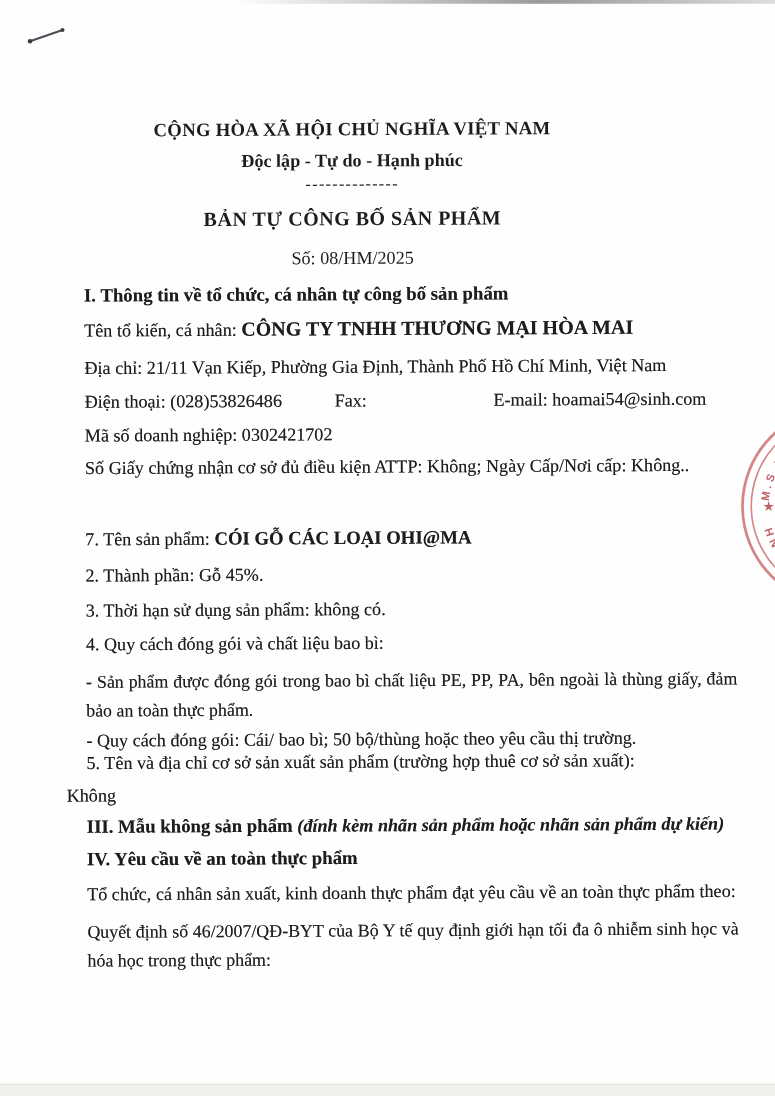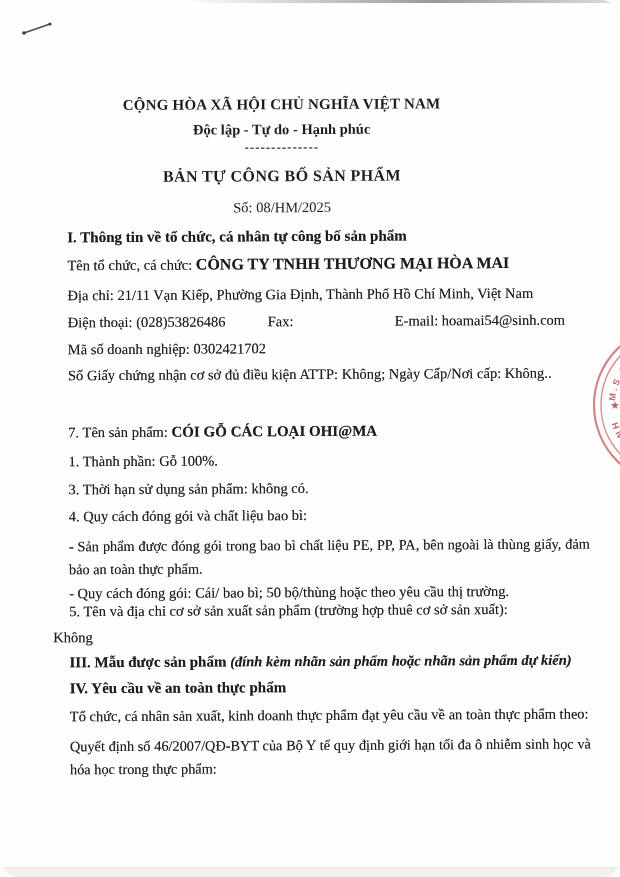--- a/index.html
+++ b/index.html
@@ -5,21 +5,21 @@
   html,body{margin:0;padding:0;}
   body{
     width:620px;height:877px;
     background:#fdfdfc;
     font-family:"Liberation Serif","DejaVu Serif",serif;
     color:#1d1d20;
     overflow:hidden;
     position:relative;
   }
   .page{
-    position:absolute;inset:0;overflow:hidden;background:#fefefe;border-radius:19px;
+    position:absolute;inset:0;overflow:hidden;background:#fefefe;
   }
   .scan-top-edge{
     position:absolute;top:0;left:0;right:0;height:3px;
     background:linear-gradient(to right,rgba(140,140,140,0) 30%,rgba(110,110,112,0.7) 70%,rgba(160,160,160,0.35) 100%);
   }
   .scan-bottom-edge{
     position:absolute;bottom:0;left:0;right:0;height:9px;
     background:#f1f0ed;border-top:1px solid #e7e6e2;
   }
   .sheet{
@@ -59,56 +59,56 @@
 
     <div class="center-col h-national" style="top:96px">CỘNG HÒA XÃ HỘI CHỦ NGHĨA VIỆT NAM</div>
     <div class="center-col h-motto" style="top:121px">Độc lập - Tự do - Hạnh phúc</div>
     <div class="center-col h-divider" style="top:139px">--------------</div>
     <div class="center-col h-doctitle" style="top:167px">BẢN TỰ CÔNG BỐ SẢN PHẨM</div>
     <div class="center-col h-number" style="top:199px">Số: 08/HM/2025</div>
 
     <div class="line sec-heading" style="left:66px;top:228px">I. Thông tin về tổ chức, cá nhân tự công bố sản phẩm</div>
 
     <div class="line" style="left:66px;top:255px">
-      <span>Tên tổ chức, cá chức: </span><span class="org-name">CÔNG TY TNHH THƯƠNG MẠI HÒA MAI</span>
+      <span>Tên tổ kiến, cá nhân: </span><span class="org-name">CÔNG TY TNHH THƯƠNG MẠI HÒA MAI</span>
     </div>
 
     <div class="line" style="left:66px;top:286px">Địa chỉ: 21/11 Vạn Kiếp, Phường Gia Định, Thành Phố Hồ Chí Minh, Việt Nam</div>
 
     <div>
       <span class="line" style="left:66px;top:313px">Điện thoại: (028)53826486</span>
       <span class="line" style="left:266px;top:313px">Fax:</span>
       <span class="line" style="left:393px;top:313px">E-mail: hoamai54@sinh.com</span>
     </div>
 
     <div class="line" style="left:66px;top:340px">Mã số doanh nghiệp: 0302421702</div>
 
     <div class="line" style="left:66px;top:366px">Số Giấy chứng nhận cơ sở đủ điều kiện ATTP: Không; Ngày Cấp/Nơi cấp: Không..</div>
 
 
     <div class="line" style="left:66px;top:423px">
       <span>7. Tên sản phẩm: </span><span class="product-name">CÓI GỖ CÁC LOẠI OHI@MA</span>
     </div>
 
-    <div class="line" style="left:66px;top:452px">1. Thành phần: Gỗ 100%.</div>
+    <div class="line" style="left:66px;top:452px">2. Thành phần: Gỗ 45%.</div>
 
     <div class="line" style="left:66px;top:480px">3. Thời hạn sử dụng sản phẩm: không có.</div>
 
     <div class="line" style="left:66px;top:507px">4. Quy cách đóng gói và chất liệu bao bì:</div>
 
     <div class="wrapblock" style="left:66px;top:534px;width:521px"> - Sản phẩm được đóng gói trong bao bì chất liệu PE, PP, PA, bên ngoài là thùng giấy, đảm bảo an toàn thực phẩm.</div>
 
     <div class="line" style="left:66px;top:584px"> - Quy cách đóng gói: Cái/ bao bì; 50 bộ/thùng hoặc theo yêu cầu thị trường.</div>
 
     <div class="line" style="left:66px;top:602px">5. Tên và địa chỉ cơ sở sản xuất sản phẩm (trường hợp thuê cơ sở sản xuất):</div>
 
     <div class="line" style="left:50px;top:628px">Không</div>
 
     <div class="line" style="left:66px;top:653px">
-      <span class="sec-heading">III. Mẫu được sản phẩm </span><span class="note-italic">(đính kèm nhãn sản phẩm hoặc nhãn sản phẩm dự kiến)</span>
+      <span class="sec-heading">III. Mẫu không sản phẩm </span><span class="note-italic">(đính kèm nhãn sản phẩm hoặc nhãn sản phẩm dự kiến)</span>
     </div>
 
     <div class="line sec-heading" style="left:66px;top:679px">IV. Yêu cầu về an toàn thực phẩm</div>
 
     <div class="line" style="left:66px;top:707px">Tổ chức, cá nhân sản xuất, kinh doanh thực phẩm đạt yêu cầu về an toàn thực phẩm theo:</div>
 
     <div class="wrapblock" style="left:66px;top:734px;width:521px">Quyết định số 46/2007/QĐ-BYT của Bộ Y tế quy định giới hạn tối đa ô nhiễm sinh học và hóa học trong thực phẩm:</div>
 
   </div>
 

